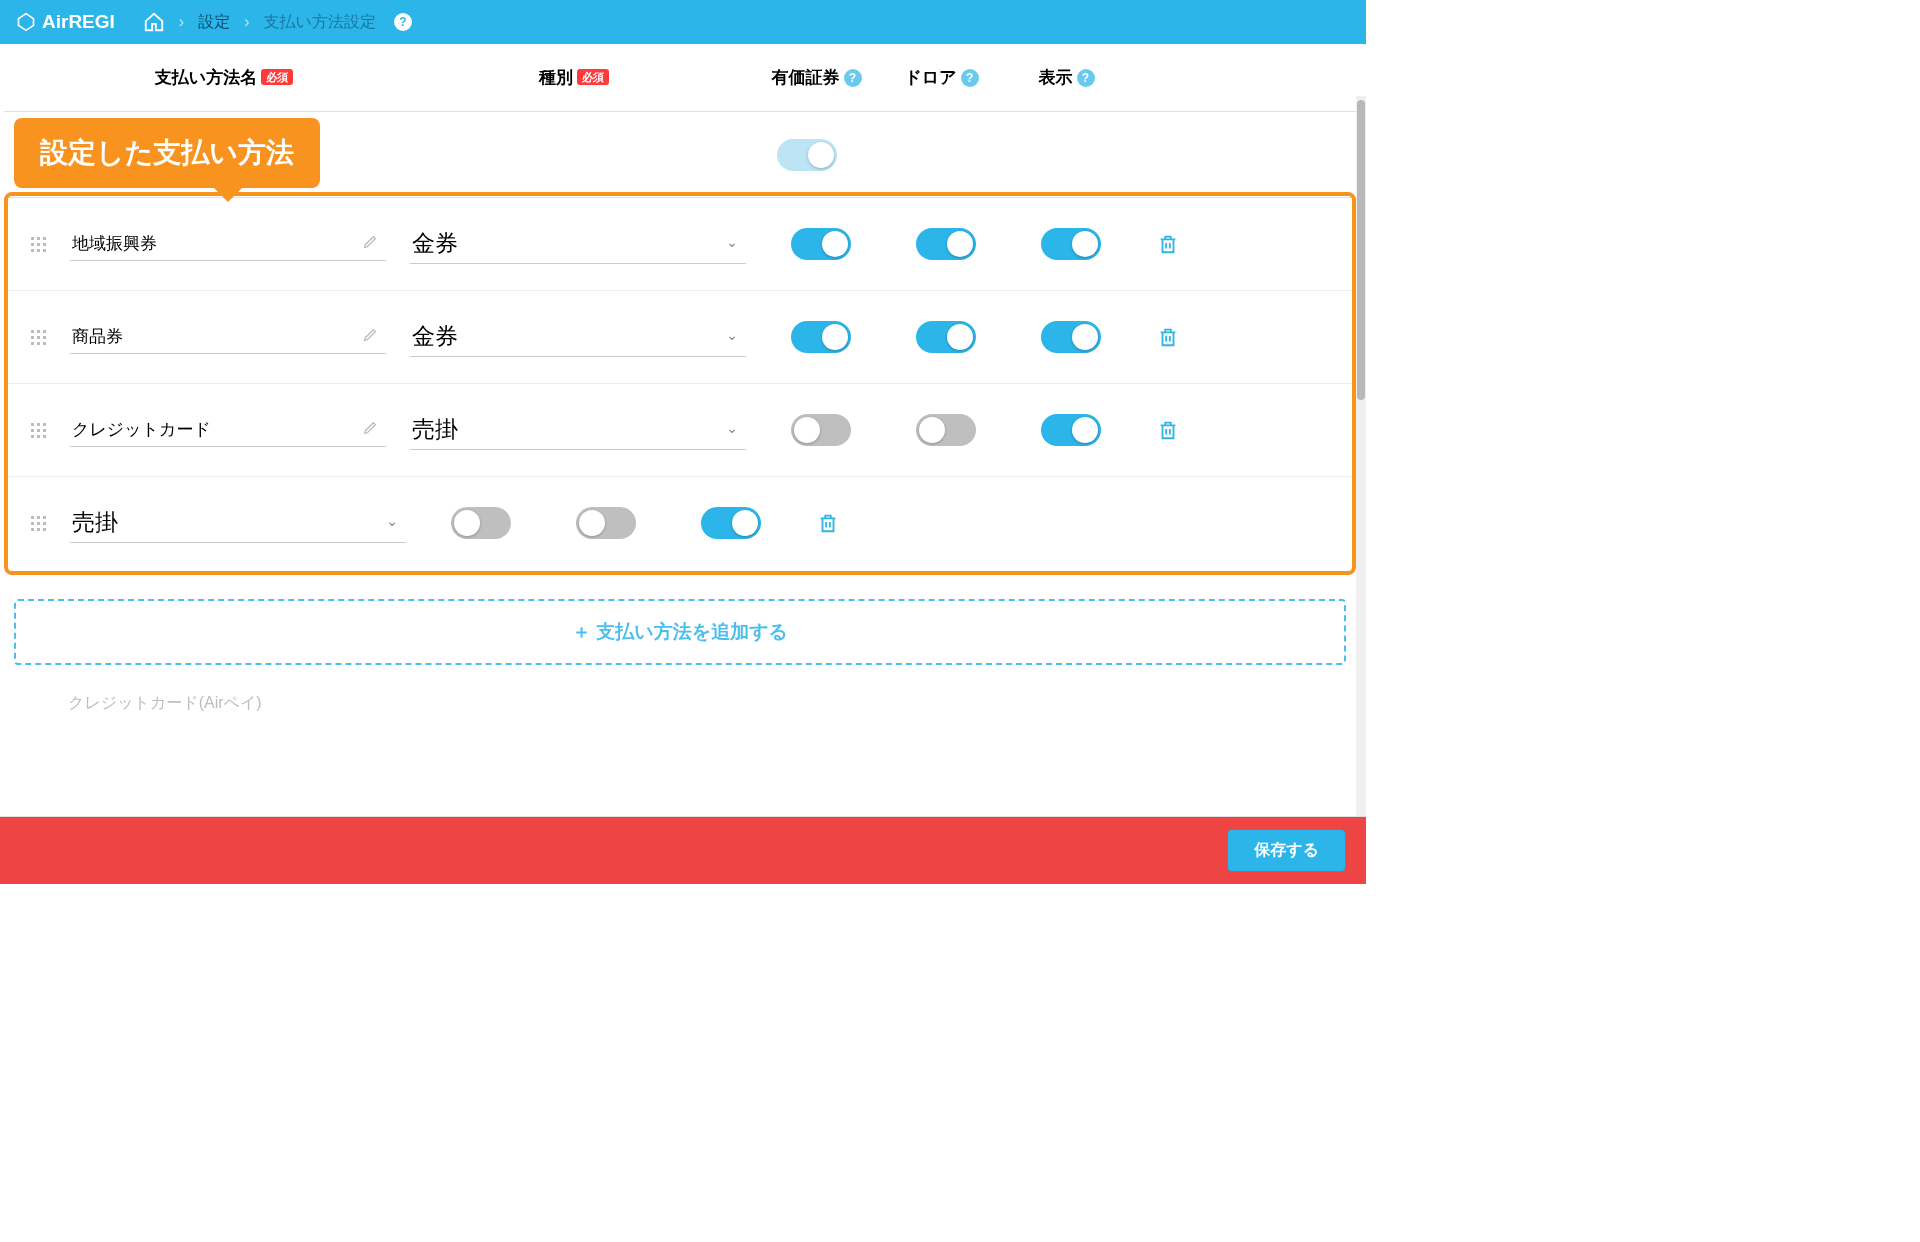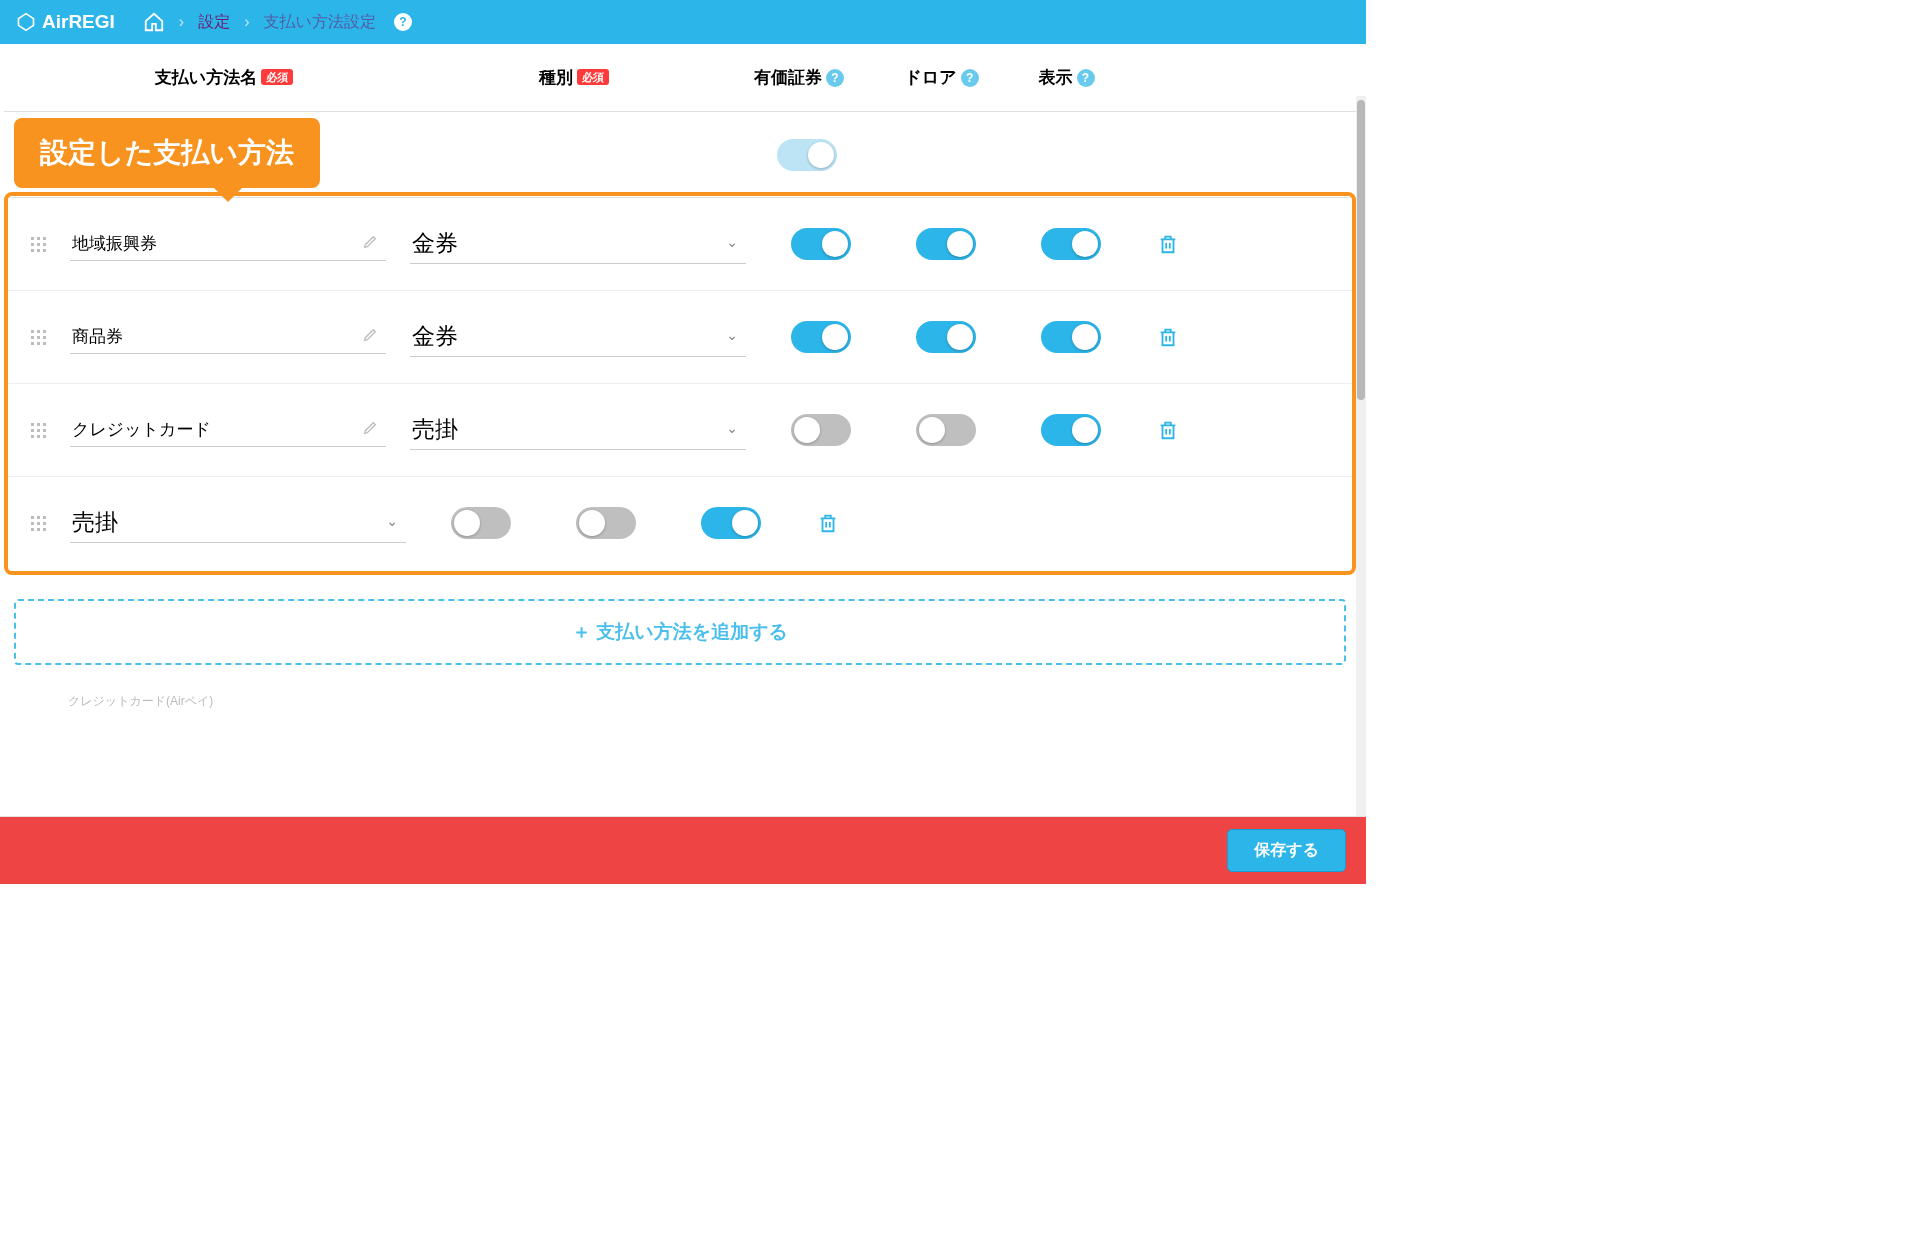--- a/index.html
+++ b/index.html
@@ -4,32 +4,32 @@
 <style>
   * { box-sizing: border-box; margin: 0; padding: 0; }
   body { font-family: "Hiragino Sans", "Meiryo", sans-serif; background: #fff; overflow: hidden; width: 1366px; height: 884px; position: relative; }
 
   .topbar { background: #2cb5e8; height: 44px; display: flex; align-items: center; padding: 0 16px; color: #fff; }
   .logo { display: flex; align-items: center; font-weight: 700; font-size: 19px; gap: 6px; }
   .logo-icon { width: 20px; height: 20px; }
   .breadcrumb { display: flex; align-items: center; margin-left: 28px; gap: 14px; font-size: 16px; }
   .bc-home { width: 22px; height: 22px; }
   .bc-sep { opacity: 0.7; font-size: 16px; }
-  .bc-item { color: #701a75; text-align: right; }
+  .bc-item { color: #0c4a6e; text-align: right; }
   .bc-item.dim { opacity: 0.6; }
   .help-badge { width: 18px; height: 18px; border-radius: 50%; background: #fff; color: #2cb5e8; display: inline-flex; align-items: center; justify-content: center; font-size: 12px; font-weight: bold; margin-left: 4px; }
 
   .page-wrap { position: relative; padding: 0 0 0 0; height: calc(100% - 44px); }
   .scroll-area { overflow-y: auto; height: 100%; padding: 0 10px 120px 4px; }
 
   .column-header { display: flex; align-items: center; padding: 22px 10px 22px 10px; border-bottom: 1px solid #e0e0e0; }
   .col-drag { width: 40px; }
   .col-name { width: 340px; text-align: center; font-weight: 700; font-size: 17px; }
   .col-type { width: 360px; text-align: center; font-weight: 700; font-size: 17px; }
-  .col-sec  { width: 125px; text-align: left; font-weight: 700; font-size: 17px; }
+  .col-sec  { width: 125px; text-align: center; font-weight: 700; font-size: 17px; }
   .col-drawer { width: 125px; text-align: center; font-weight: 700; font-size: 17px; }
   .col-disp { width: 125px; text-align: center; font-weight: 700; font-size: 17px; }
   .col-del  { width: 70px; }
   .req-badge { background: #ff3a3a; color: #fff; font-size: 11px; padding: 2px 5px; border-radius: 3px; margin-left: 4px; font-weight: 700; vertical-align: 2px; }
   .help-q { width: 18px; height: 18px; border-radius: 50%; background: #2cb5e8; color: #fff; display: inline-flex; align-items: center; justify-content: center; font-size: 12px; font-weight: bold; margin-left: 4px; vertical-align: 1px; opacity: 0.7; }
 
   .callout-row { position: relative; height: 86px; display: flex; align-items: center; border-bottom: 1px solid #e0e0e0; }
   .callout-bubble { position: absolute; left: 10px; top: 6px; background: #f7931e; color: #fff; font-size: 28px; font-weight: 700; padding: 16px 26px; border-radius: 8px; z-index: 5; }
   .callout-bubble::after { content: ""; position: absolute; left: 200px; bottom: -14px; width: 0; height: 0; border-left: 14px solid transparent; border-right: 14px solid transparent; border-top: 14px solid #f7931e; }
 
@@ -58,21 +58,21 @@
   .toggle.off { background: #bfbfbf; }
   .toggle.off .knob { left: 3px; }
   .toggle.light { background: #bce4f5; }
   .toggle.light .knob { left: 31px; }
 
   .del-cell { width: 70px; display: flex; justify-content: center; }
   .trash { color: #2cb5e8; width: 22px; height: 24px; cursor: pointer; }
 
   .add-row { margin: 24px 10px 10px 10px; border: 2px dashed #2cb5e8; border-radius: 4px; color: #2cb5e8; text-align: center; padding: 18px; font-size: 19px; font-weight: 700; cursor: pointer; opacity: 0.85; }
 
-  .faded-below { color: #bcbcbc; font-size: 12px; padding: 18px 64px; }
+  .faded-below { color: #bcbcbc; font-size: 16px; padding: 18px 64px; }
 
   .footer { position: absolute; bottom: 0; left: 0; right: 0; background: #ef4444; border-top: 1px solid #e0e0e0; padding: 12px 20px; display: flex; justify-content: flex-end; z-index: 10; }
   .save-btn { background: #2cb5e8; color: #fff; border: 1px solid #1a9cd1; border-radius: 5px; padding: 10px 26px; font-size: 16px; font-weight: 600; cursor: pointer; }
 
   .vscroll { position: absolute; right: 0; top: 52px; bottom: 0; width: 10px; background: #f0f0f0; }
   .vscroll-thumb { width: 8px; background: #b8b8b8; border-radius: 4px; margin: 4px auto 0; height: 300px; }
 </style>
 </head>
 <body>
 

